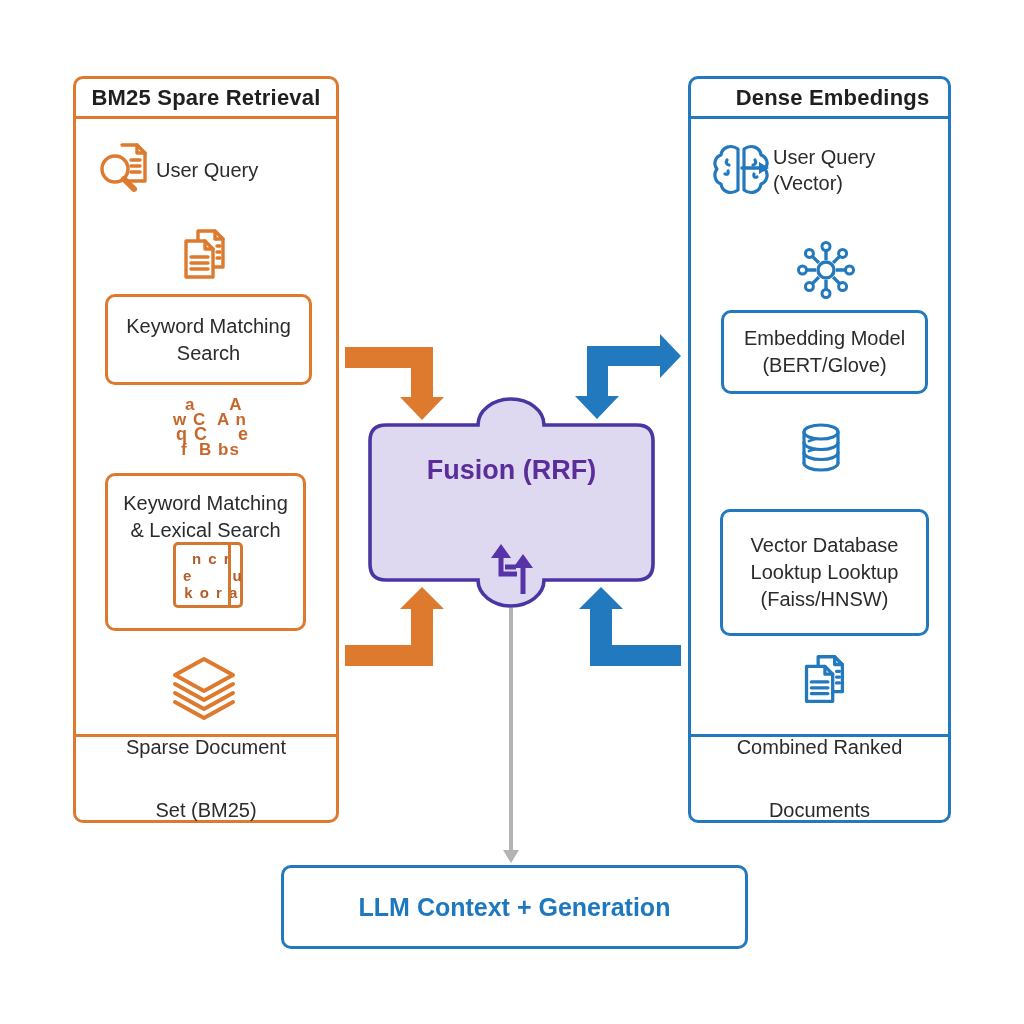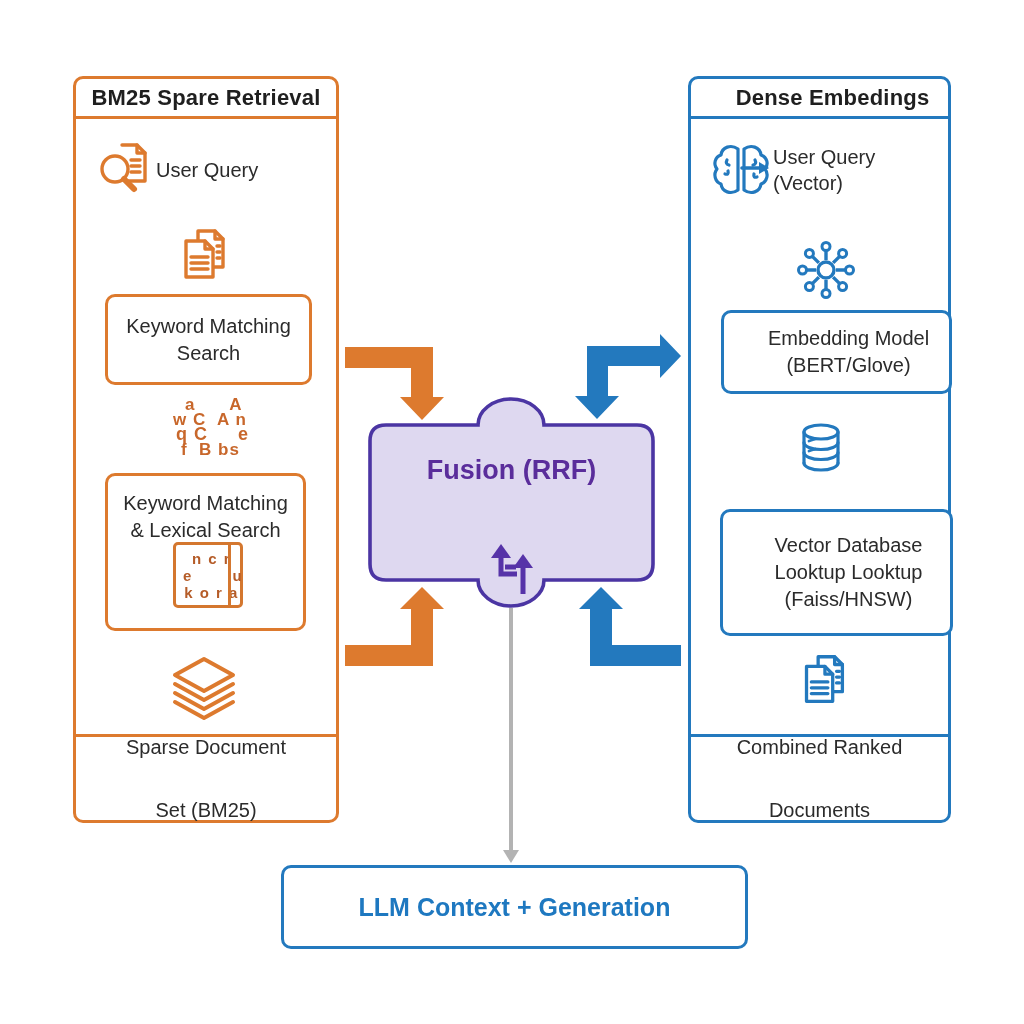--- a/index.html
+++ b/index.html
@@ -21,21 +21,21 @@
   .panel.blue .panel-footer{border-top:3px solid #2379BE;}
 
   .icon-abs{position:absolute;}
 
   .query-row{position:absolute;display:flex;align-items:center;}
   .query-text{font-size:20px;line-height:26px;text-align:left;color:#2b2b2b;}
 
   .node-box{position:absolute;border-radius:10px;background:#ffffff;display:flex;flex-direction:column;
     align-items:center;justify-content:center;font-size:20px;line-height:27px;text-align:center;color:#2b2b2b;}
   .node-box.ob{border:3px solid #DD7A2E;}
-  .node-box.bb{border:3px solid #2379BE;padding-left:24px;}
+  .node-box.bb{border:3px solid #2379BE;}
   .node-box.top-align{justify-content:flex-start;padding-top:14px;box-sizing:border-box;}
 
   
   .scatter{position:absolute;font-weight:700;color:#C8672B;font-size:17px;line-height:15px;}
   .scatter div{white-space:pre;letter-spacing:1px;}
   .scatter .r0{margin-left:12px;}
   .scatter .r1{margin-left:0;}
   .scatter .r2{margin-left:3px;font-size:18px;}
   .scatter .r3{margin-left:8px;}
 

